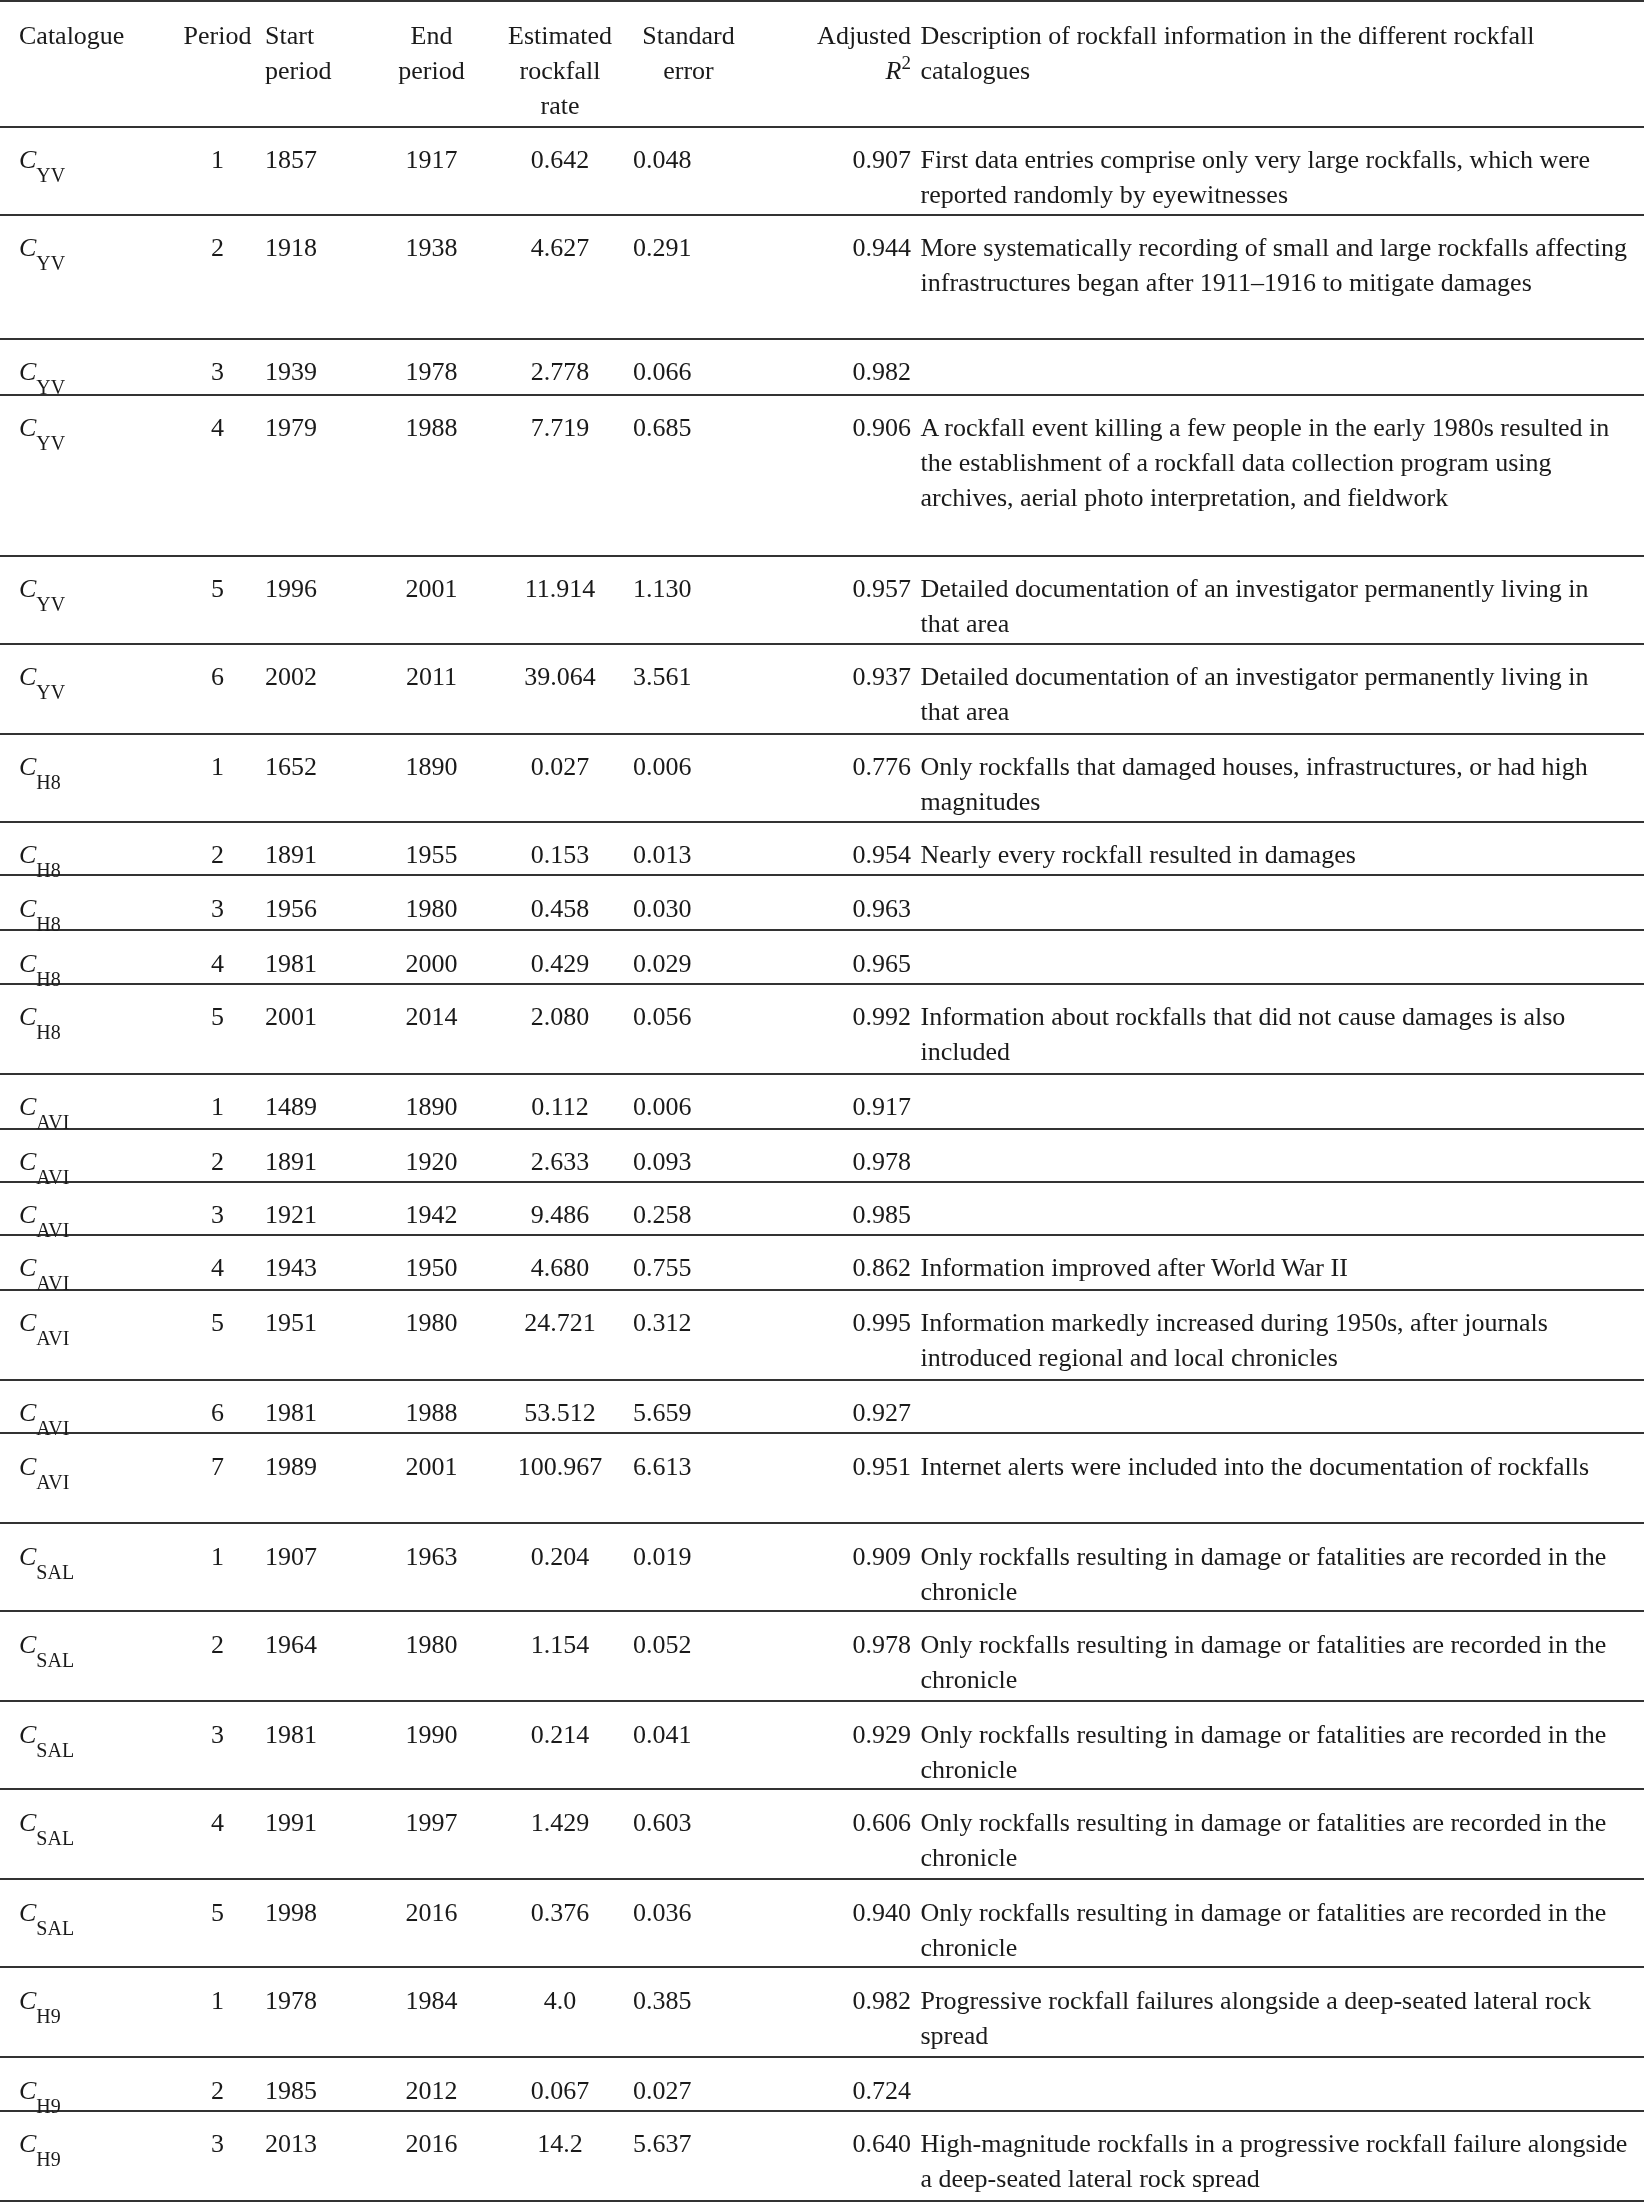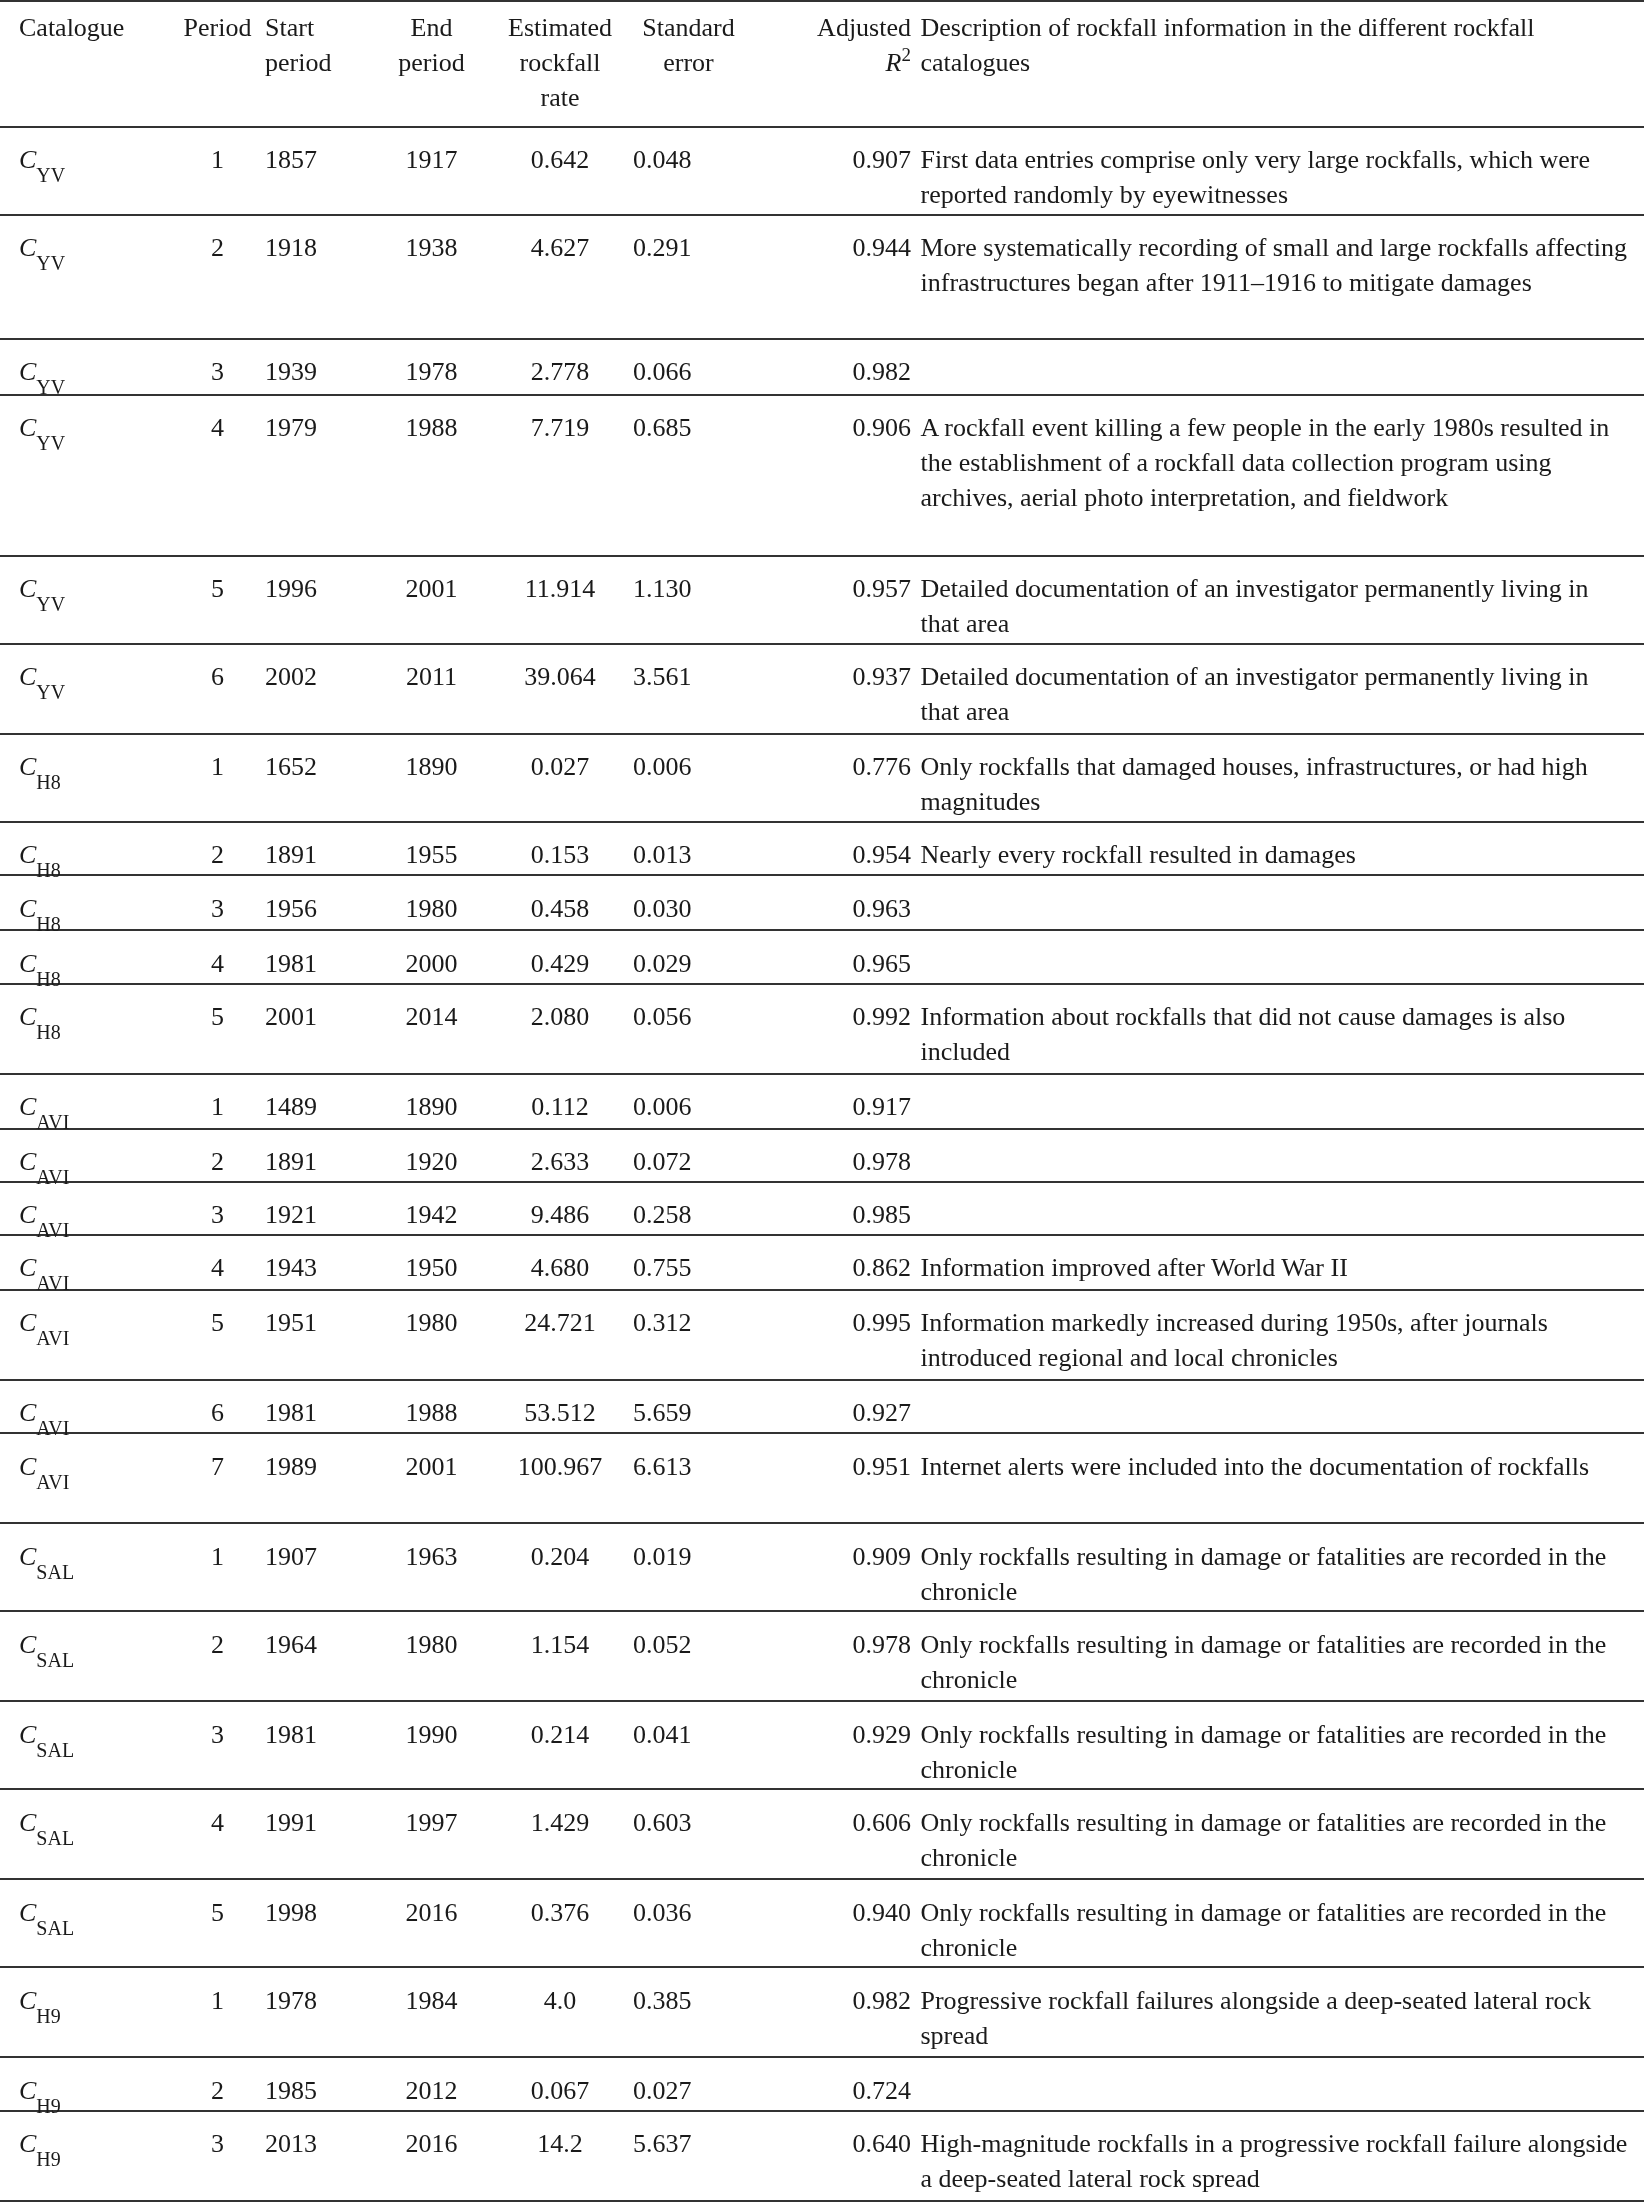--- a/index.html
+++ b/index.html
@@ -1,20 +1,20 @@
 <!DOCTYPE html>
 <html style="font-size:12.7px"><head>
 <meta charset="utf-8">
 <style>
   html, body { margin: 0; padding: 0; background: #ffffff; }
   body { width: 1644px; height: 2205px; overflow: hidden; font-family: "Liberation Serif", "DejaVu Serif", serif; color: #1a1a1a; }
   table { border-collapse: collapse; width: 1644px; table-layout: fixed; font-size: 26px; line-height: 35px; }
   th, td { vertical-align: top; padding: 0; font-weight: normal; }
   thead tr { height: 126px; }
-  thead th { padding-top: 8px; border-top: 2.4px solid #333; border-bottom: 2.4px solid #333; margin-left: 7px; }
+  thead th { padding-top: 16px; border-top: 2.4px solid #333; border-bottom: 2.4px solid #333; margin-left: 7px; }
   tbody td { padding-top: 14.3px; border-bottom: 2.4px solid #333; }
   .c-cat { width: 151px; text-align: left; padding-left: 19px; }
   .c-per { width: 95px; text-align: center; }
   .c-start { width: 111px; text-align: left; }
   .c-end { width: 111px; text-align: center; }
   .c-rate { width: 146px; text-align: center; padding-right: 0; }
   .c-se { width: 111px; text-align: left; }
   .c-r2 { width: 167px; text-align: right; }
   .c-desc { text-align: left; padding-left: 9.5px; padding-right: 14.3px; }
   td.c-se { padding-right: 20.7px; }
@@ -177,21 +177,21 @@
         <td class="c-se"><span>0.006</span></td>
         <td class="c-r2"><span>0.917</span></td>
         <td class="c-desc"><span></span></td>
       </tr>
       <tr style="height: 53px;">
         <td class="c-cat"><span class="cat-main">C</span><span class="cat-sub">AVI</span></td>
         <td class="c-per"><span>2</span></td>
         <td class="c-start"><span>1891</span></td>
         <td class="c-end"><span>1920</span></td>
         <td class="c-rate"><span>2.633</span></td>
-        <td class="c-se"><span>0.072</span></td>
+        <td class="c-se"><span>0.093</span></td>
         <td class="c-r2"><span>0.978</span></td>
         <td class="c-desc"><span></span></td>
       </tr>
       <tr style="height: 53px;">
         <td class="c-cat"><span class="cat-main">C</span><span class="cat-sub">AVI</span></td>
         <td class="c-per"><span>3</span></td>
         <td class="c-start"><span>1921</span></td>
         <td class="c-end"><span>1942</span></td>
         <td class="c-rate"><span>9.486</span></td>
         <td class="c-se"><span>0.258</span></td>

